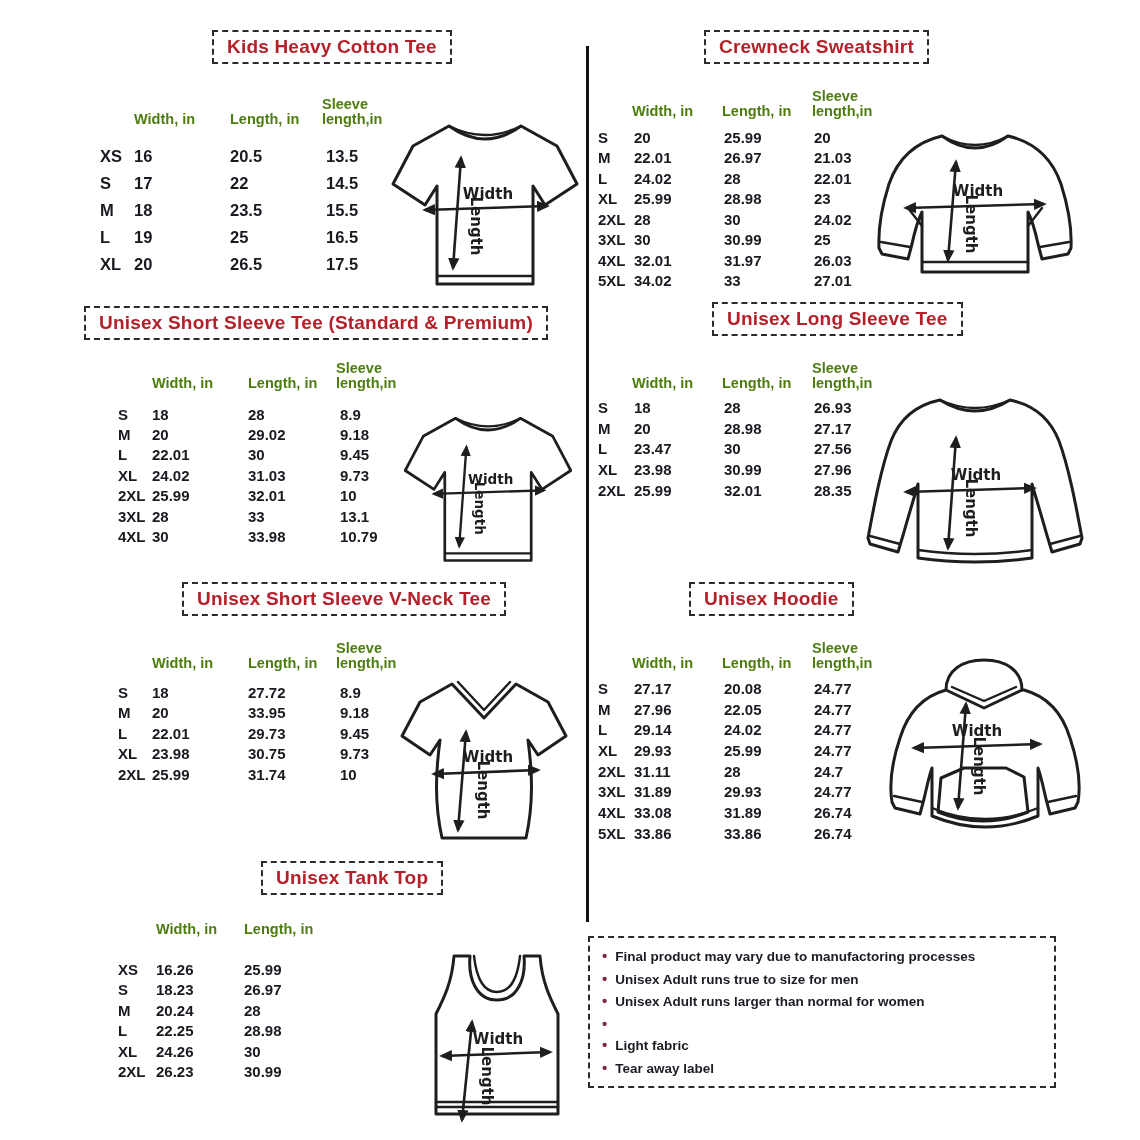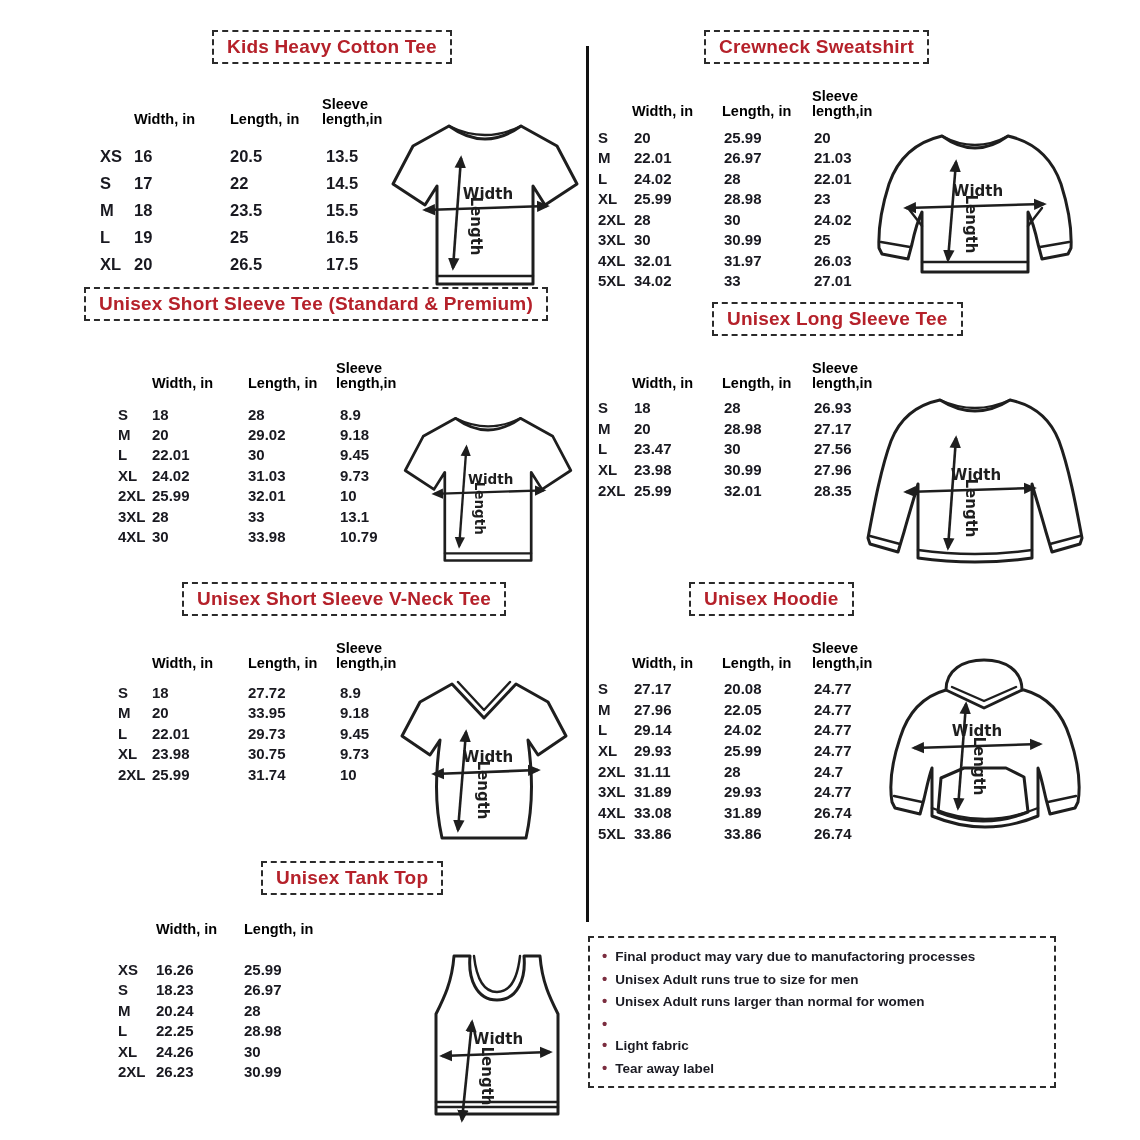--- a/index.html
+++ b/index.html
@@ -4,30 +4,30 @@
 <style>
   html,body{margin:0;padding:0;background:#fff;}
   .page{position:relative;width:1140px;height:1140px;background:#ffffff;
         font-family:"Liberation Sans",sans-serif;color:#191920;overflow:hidden;}
   section{display:contents;}
 
   
   .ttl{position:absolute;margin:0;font-size:19px;font-weight:bold;color:#b5212a;
        border:2px dashed #2b2b2b;padding:4px 13px;white-space:nowrap;background:#fff;
        letter-spacing:.2px;}
-  .t1{left:212px;top:30px}.t2{left:84px;top:287px}.t3{left:182px;top:582px}
+  .t1{left:212px;top:30px}.t2{left:84px;top:306px}.t3{left:182px;top:582px}
   .t4{left:261px;top:861px}.t5{left:704px;top:30px}.t6{left:712px;top:302px}
   .t7{left:689px;top:582px}
 
   
   .tbl{position:absolute;}
   .thead,.trow{display:grid;grid-template-columns:var(--cols);}
   .thead{height:var(--hh,44px);align-items:end;padding-bottom:2px;}
   .trow{align-items:center;height:var(--rh);}
-  .hc{color:#000000;font-size:14.5px;font-weight:bold;padding-left:16px;line-height:1.08;}
+  .hc{color:#4d7c0f;font-size:14.5px;font-weight:bold;padding-left:16px;line-height:1.08;}
   .slv{padding-left:12px;}
   .sz{font-weight:bold;font-size:var(--fs,15px);padding-left:18px;}
   .val{font-weight:bold;font-size:var(--fs,15px);padding-left:16px;}
   .tblR .sz{padding-left:4px;}
   .tblR .hc{padding-left:4px;}
   .tblR .val{padding-left:6px;}
 
   .tb1{left:82px;top:84px;--cols:36px 96px 96px 92px;--rh:27px;--fs:16.5px;}
   .tb1 .tbody{margin-top:13px;}
   .tb2{left:100px;top:348px;--cols:36px 96px 92px 88px;--rh:20.4px;}

